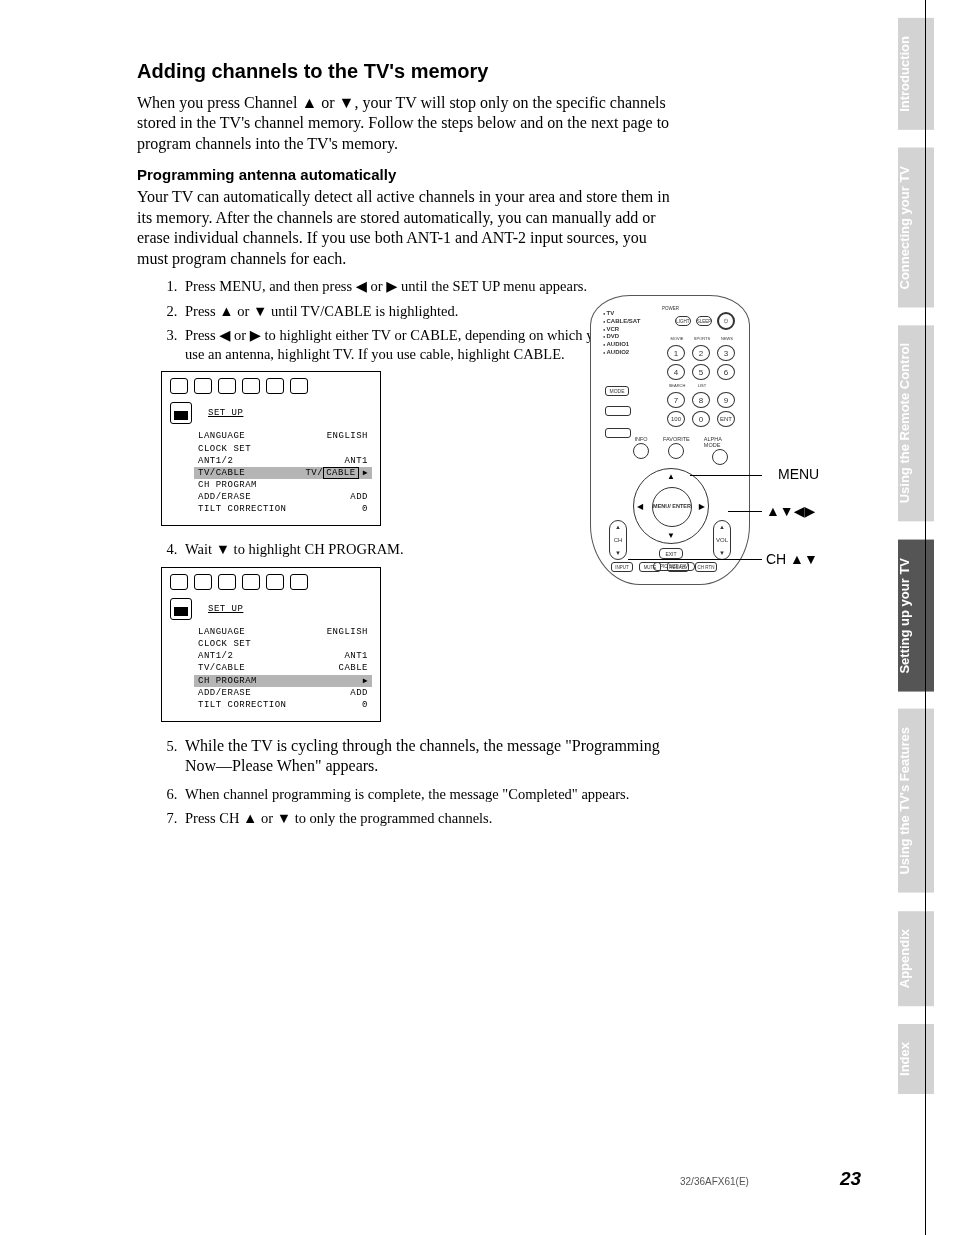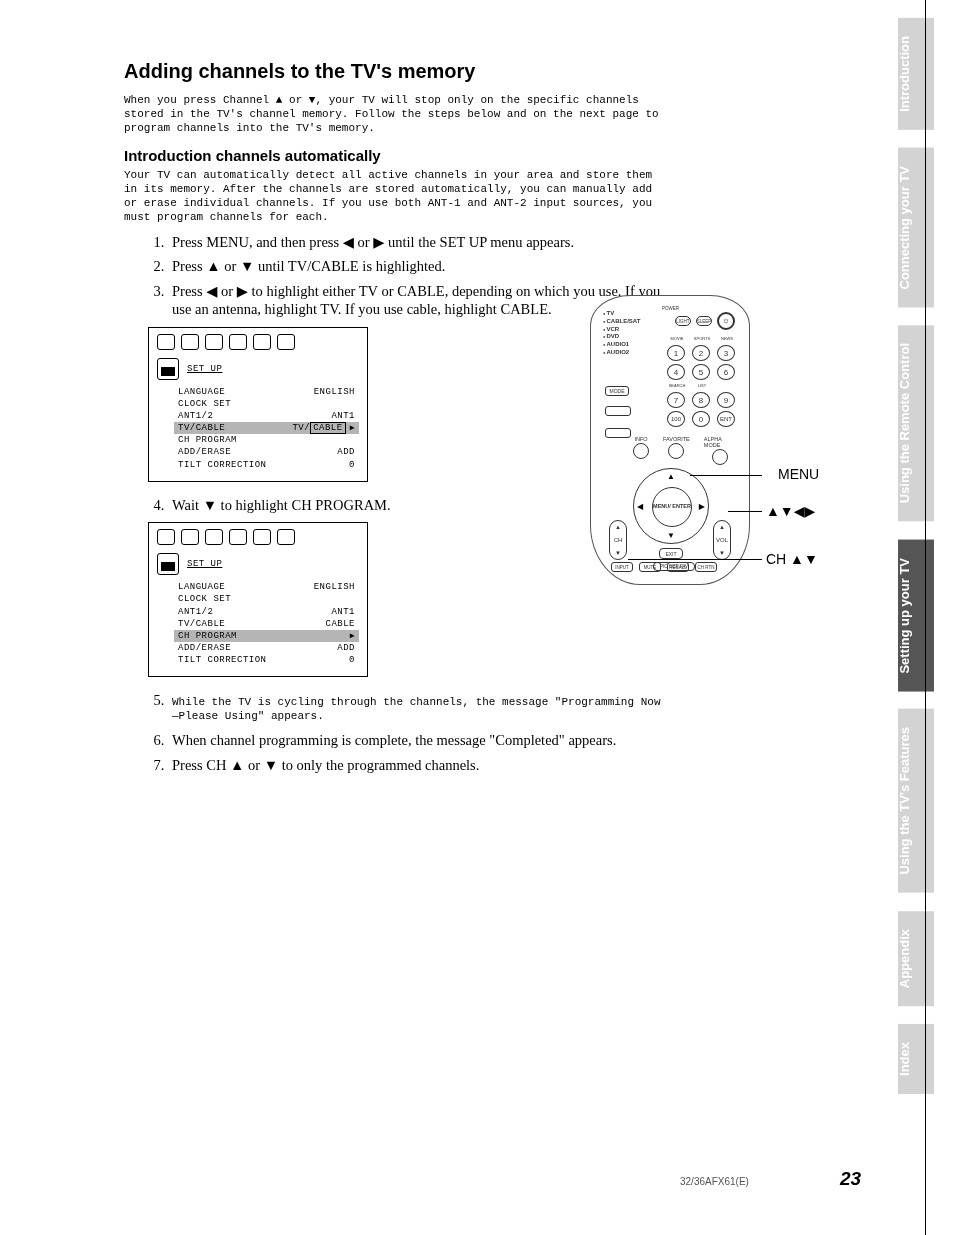--- a/index.html
+++ b/index.html
@@ -6,42 +6,41 @@
   body {
     width: 954px;
     height: 1235px;
     background: #fff;
     font-family: Georgia, 'Times New Roman', serif;
     position: relative;
     color: #000;
   }
   .page {
     position: absolute;
-    left: 124px;
+    left: 137px;
     top: 60px;
     width: 540px;
   }
   h1 {
     font-family: Arial, Helvetica, sans-serif;
     font-weight: bold;
     font-size: 20px;
     margin-bottom: 10px;
   }
   h2 {
     font-family: Arial, Helvetica, sans-serif;
     font-weight: bold;
     font-size: 15px;
     margin-top: 12px;
     margin-bottom: 4px;
   }
   p {
-    font-size: 11px;
+    font-size: 16px;
     line-height: 1.28;
     margin-bottom: 8px;
-    font-family: Liberation Mono, monospace;
   }
   ol {
     list-style: decimal;
     margin-left: 44px;
     font-size: 14.5px;
     line-height: 1.28;
   }
   ol li {
     margin-bottom: 6px;
     padding-left: 4px;
@@ -63,41 +62,41 @@
   .osd-icons span {
     width: 18px;
     height: 16px;
     border: 1.2px solid #000;
     border-radius: 3px;
     display: inline-block;
   }
   .osd-title-row {
     display: flex;
     align-items: center;
-    gap: 8px;
+    gap: 16px;
     margin-bottom: 6px;
   }
   .osd-tv-icon {
     width: 22px;
     height: 22px;
     border: 1.5px solid #000;
     border-radius: 3px;
     position: relative;
   }
   .osd-tv-icon::after {
     content: "";
     position: absolute;
     left: 3px; right: 3px; top: 8px; bottom: 3px;
     background: #000;
   }
   .osd-title {
     text-decoration: underline;
   }
   .osd-table {
-    margin-left: 17px;
+    margin-left: 24px;
     text-align: right;
   }
   .osd-row {
     display: flex;
     justify-content: space-between;
     padding: 0 4px;
     line-height: 1.35;
   }
   .osd-row.hl {
     background: #b5b5b5;
@@ -386,21 +385,21 @@
     left: 925px;
   }
 </style>
 </head>
 <body>
 
 <div class="page">
   <h1>Adding channels to the TV's memory</h1>
   <p>When you press Channel ▲ or ▼, your TV will stop only on the specific channels stored in the TV's channel memory. Follow the steps below and on the next page to program channels into the TV's memory.</p>
 
-  <h2>Introduction channels automatically</h2>
+  <h2>Programming antenna automatically</h2>
   <p>Your TV can automatically detect all active channels in your area and store them in its memory. After the channels are stored automatically, you can manually add or erase individual channels. If you use both ANT-1 and ANT-2 input sources, you must program channels for each.</p>
 
   <ol>
     <li>Press MENU, and then press ◀ or ▶ until the SET UP menu appears.</li>
     <li>Press ▲ or ▼ until TV/CABLE is highlighted.</li>
     <li>Press ◀ or ▶ to highlight either TV or CABLE, depending on which you use. If you use an antenna, highlight TV. If you use cable, highlight CABLE.</li>
   </ol>
 
   <div class="osd">
     <div class="osd-icons">
@@ -491,21 +490,21 @@
         </div>
       <div class="osd-row">
           <span>TILT CORRECTION</span>
           <span>0</span>
         </div>
     </div>
   </div>
 
   <ol start="5">
     <li>
-      <p style="margin-top:6px">While the TV is cycling through the channels, the message "Programming Now—Please Using" appears.</p>
+      <p style="margin-top:6px">While the TV is cycling through the channels, the message "Programming Now—Please When" appears.</p>
     </li>
     <li>When channel programming is complete, the message "Completed" appears.</li>
     <li>Press CH ▲ or ▼ to only the programmed channels.</li>
   </ol>
 </div>
 
 <div class="right-col">
   <div class="remote">
     <div class="remote-inner">
       <div class="dev-list">

